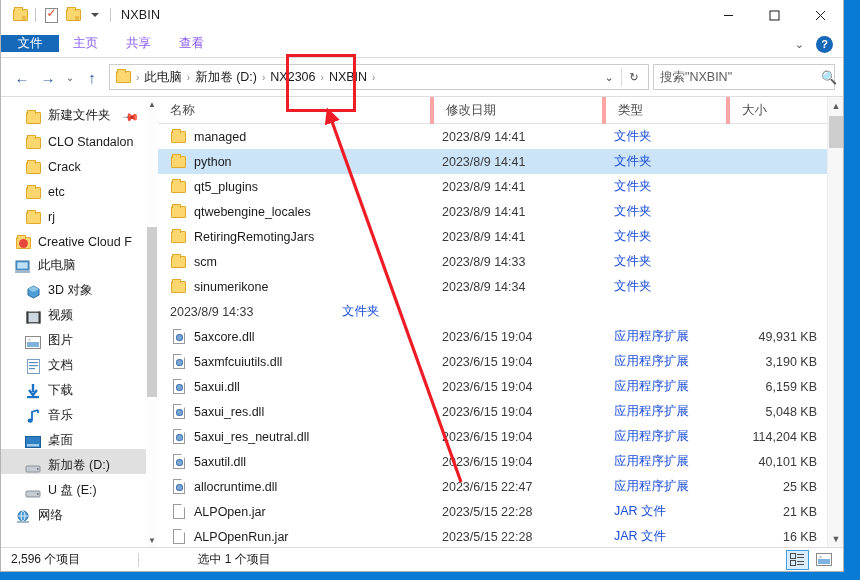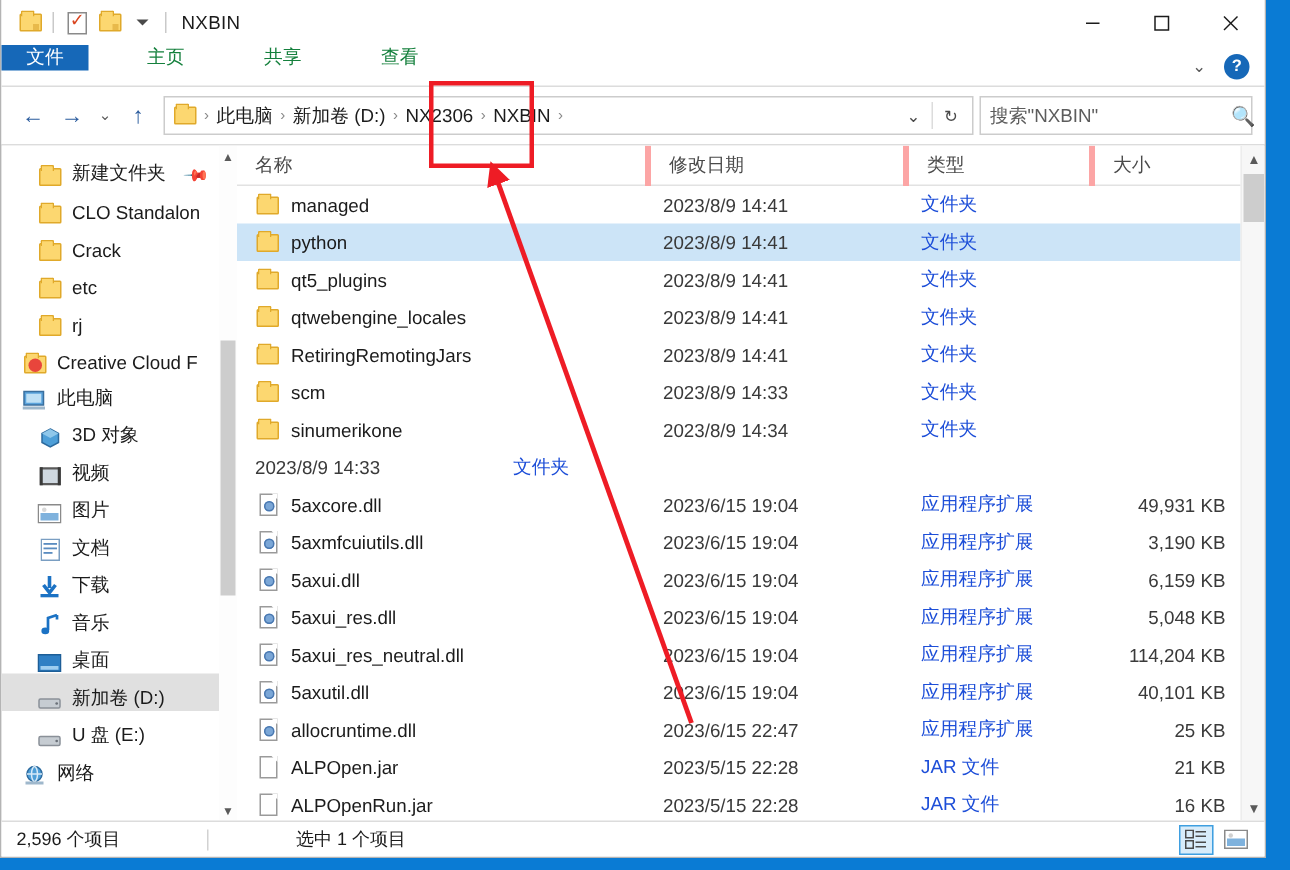--- a/index.html
+++ b/index.html
@@ -63,26 +63,26 @@
   }
   .wincontrols { position: absolute; right: 0; top: 0; display: flex; }
   .wc {
     width: 46px; height: 30px; display: flex; align-items: center; justify-content: center;
     font-size: 12px; color: #1b1b1b;
   }
   .wc svg { display: block; }
 
   
   .ribbon {
-    height: 28px; background: #ffffff; display: flex; align-items: flex-start;
-    position: relative; flex: 0 0 28px; border-bottom: 1px solid #dcdcdc; gap: 25px;
+    height: 28px; background: #ffffff; display: flex; align-items: center;
+    position: relative; flex: 0 0 28px; border-bottom: 1px solid #dcdcdc;
   }
   .tab {
     padding: 0 14px; display: flex; align-items: center; justify-content: center;
-    font-size: 12.5px; color: #15803d; cursor: default;
+    font-size: 12.5px; color: #8b5cf6; cursor: default;
   }
   .tab.file { background: #1668b8; color: #ffffff; min-width: 58px; }
   .ribbon-right { position: absolute; right: 4px; top: 0; height: 28px; display: flex; align-items: center; gap: 6px; }
   .chev-down { color: #5a5a5a; font-size: 11px; padding: 0 6px; }
   .help-btn {
     width: 17px; height: 17px; border-radius: 50%; background: #1668b8;
     color: #fff; font-size: 11px; font-weight: bold;
     display: flex; align-items: center; justify-content: center; margin-right: 6px;
   }
 

